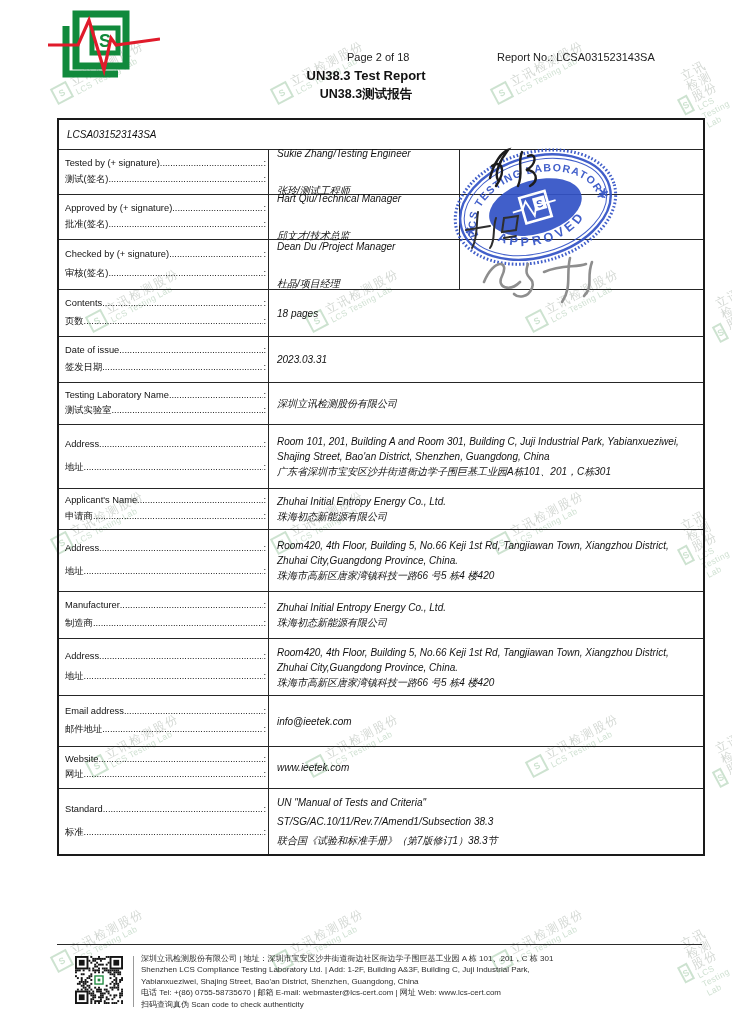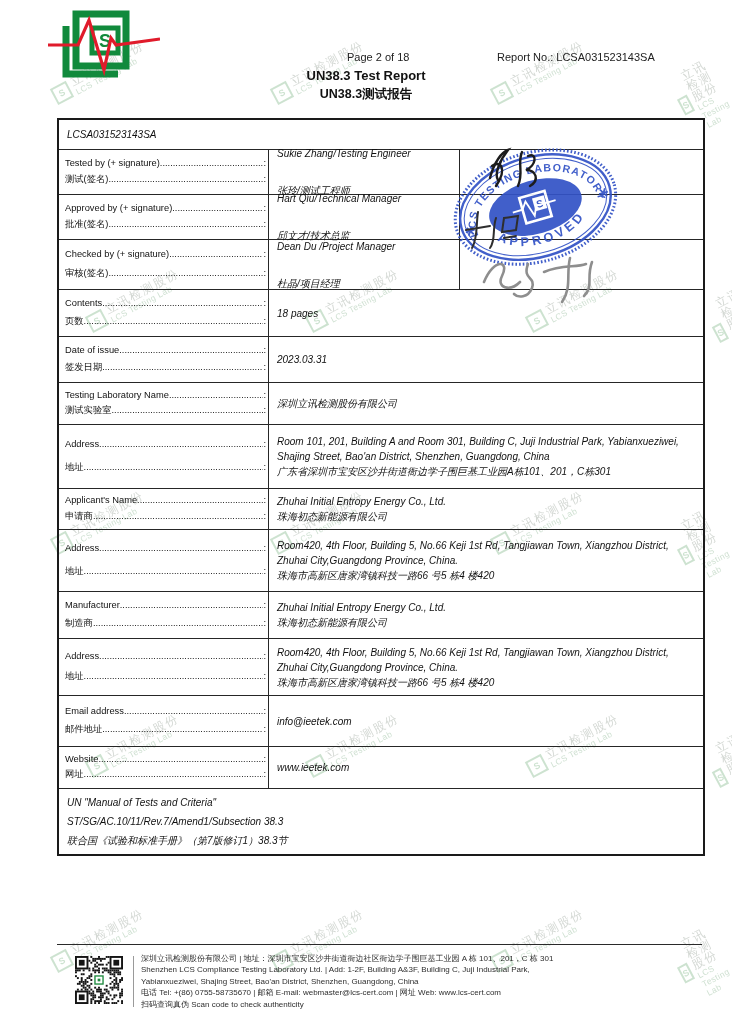--- a/index.html
+++ b/index.html
@@ -439,20 +439,30 @@
             <span class="lt">网址</span>
             <span class="dots"></span>
           </div>
       </div>
       <div class="cell valuec">
         <div class="v">www.ieetek.com</div>
       </div>
     </div>
 
     <div class="row" style="height:65px">
+      <div class="cell labelc">
+        <div class="lline">
+            <span class="lt">Standard</span>
+            <span class="dots"></span>
+          </div>
+        <div class="lline">
+            <span class="lt">标准</span>
+            <span class="dots"></span>
+          </div>
+      </div>
       <div class="cell valuec spread">
         <div class="v">UN "Manual of Tests and Criteria"</div>
         <div class="v">ST/SG/AC.10/11/Rev.7/Amend1/Subsection 38.3</div>
         <div class="v">联合国《试验和标准手册》（第7版修订1）38.3节</div>
       </div>
     </div>
 
   </div>
 
   <div class="stamp-wrap">

